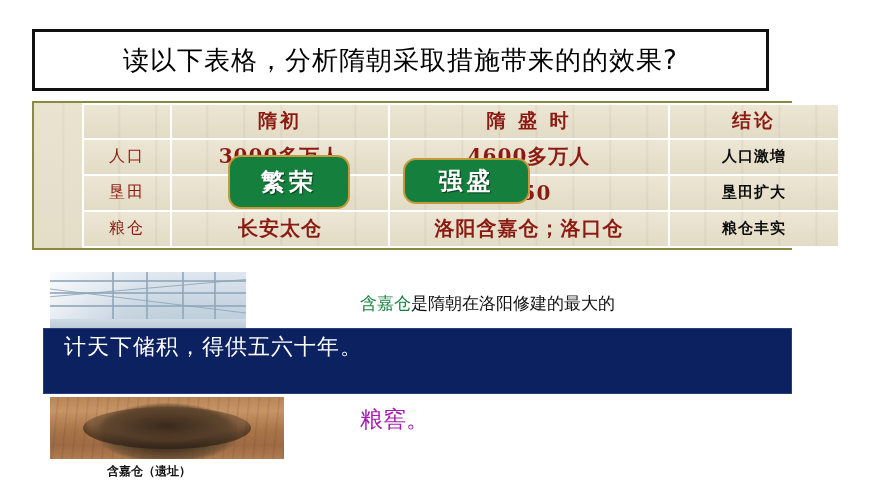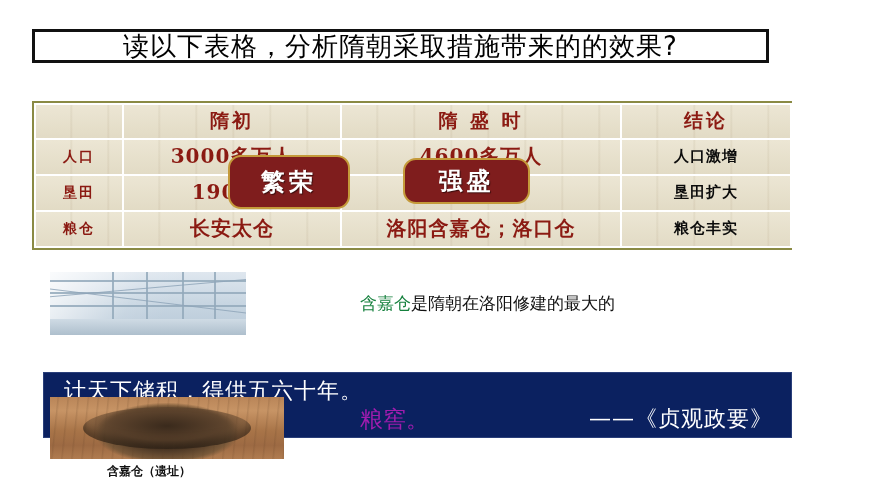--- a/index.html
+++ b/index.html
@@ -14,21 +14,21 @@
     overflow: hidden;
     font-family: "Liberation Sans", "DejaVu Sans", sans-serif;
   }
 
   
   .title-box {
     position: absolute;
     left: 32px;
     top: 29px;
     width: 737px;
-    height: 34px;
+    height: 62px;
     border: 3px solid #111111;
     background: #ffffff;
     box-sizing: border-box;
     display: flex;
     align-items: center;
     justify-content: center;
   }
   .title-text {
     font-family: "DejaVu Sans", "Liberation Sans", sans-serif;
     font-size: 26px;
@@ -46,20 +46,21 @@
     height: 149px;
     border: 2px solid #8a8a44;
     background:
       repeating-linear-gradient(90deg,
         rgba(160,140,100,0.00) 0px,
         rgba(160,140,100,0.00) 28px,
         rgba(150,130,95,0.10) 29px,
         rgba(160,140,100,0.00) 31px),
       linear-gradient(180deg, #e9e3d0 0%, #e4ddc8 100%);
     box-sizing: border-box;
+    padding-left: 48px;
   }
   table.data-table {
     width: 100%;
     height: 100%;
     border-collapse: collapse;
     table-layout: fixed;
   }
   table.data-table td {
     border: 2px solid #ffffff;
     text-align: center;
@@ -88,37 +89,37 @@
   }
   .cell-red {
     font-family: "DejaVu Serif", "Liberation Serif", serif;
     font-size: 20px;
     font-weight: bold;
     color: #8b1a12;
     letter-spacing: 1px;
   }
   .cell-label {
     font-family: "DejaVu Serif", "Liberation Serif", serif;
-    font-size: 14px;
-    font-weight: bold;
+    font-size: 16px;
+    font-weight: normal;
     color: #8b1a12;
     letter-spacing: 2px;
   }
   .cell-black {
     font-family: "DejaVu Sans", "Liberation Sans", sans-serif;
     font-size: 15px;
     font-weight: bold;
     color: #0b0b0b;
     letter-spacing: 1px;
   }
 
   
   .pill {
     position: absolute;
-    background: #7f1d1d;
+    background: #15803d;
     border: 2px solid #c49a3a;
     border-radius: 13px;
     display: flex;
     align-items: center;
     justify-content: center;
     color: #ffffff;
     font-family: "DejaVu Serif", "Liberation Serif", serif;
     font-size: 24px;
     font-weight: bold;
     letter-spacing: 4px;
@@ -224,21 +225,20 @@
   .quote-banner {
     position: absolute;
     left: 43px;
     top: 328px;
     width: 749px;
     height: 66px;
     background: #0b2160;
     border: 1px solid #2a3f7a;
     box-sizing: border-box;
     padding: 4px 18px 4px 20px;
-    margin-top: 44px;
   }
   .quote-line {
     font-family: "DejaVu Serif", "Liberation Serif", serif;
     font-size: 22px;
     color: #ffffff;
     letter-spacing: 1px;
     line-height: 1.25;
   }
   .quote-source {
     font-family: "DejaVu Serif", "Liberation Serif", serif;
@@ -308,21 +308,20 @@
   <div class="beam d" style="top:26px; transform:rotate(-5deg);"></div>
   <div class="floor"></div>
 </div>
 
 <div class="body-text">
   <span class="highlight">含嘉仓</span><span>是隋朝在洛阳修建的最大的</span>
 </div>
 
 <div class="quote-banner">
   <div class="quote-line">计天下储积，得供五六十年。</div>
-  <div class="quote-source">——《贞观政要》</div>
 </div>
 
 <div class="body-text-2">粮窖。</div>
 
 <div class="photo" id="photo-pit">
   <div class="strata"></div>
   <div class="rim"></div>
 </div>
 <div class="photo-caption">含嘉仓（遗址）</div>
 

